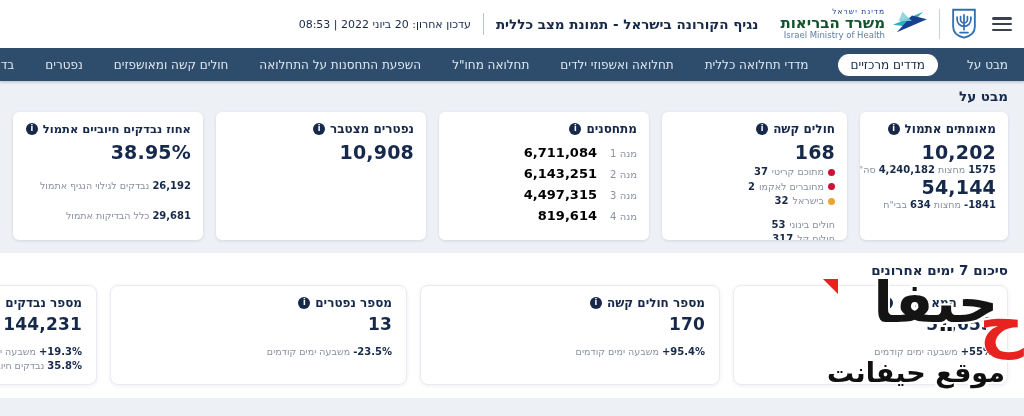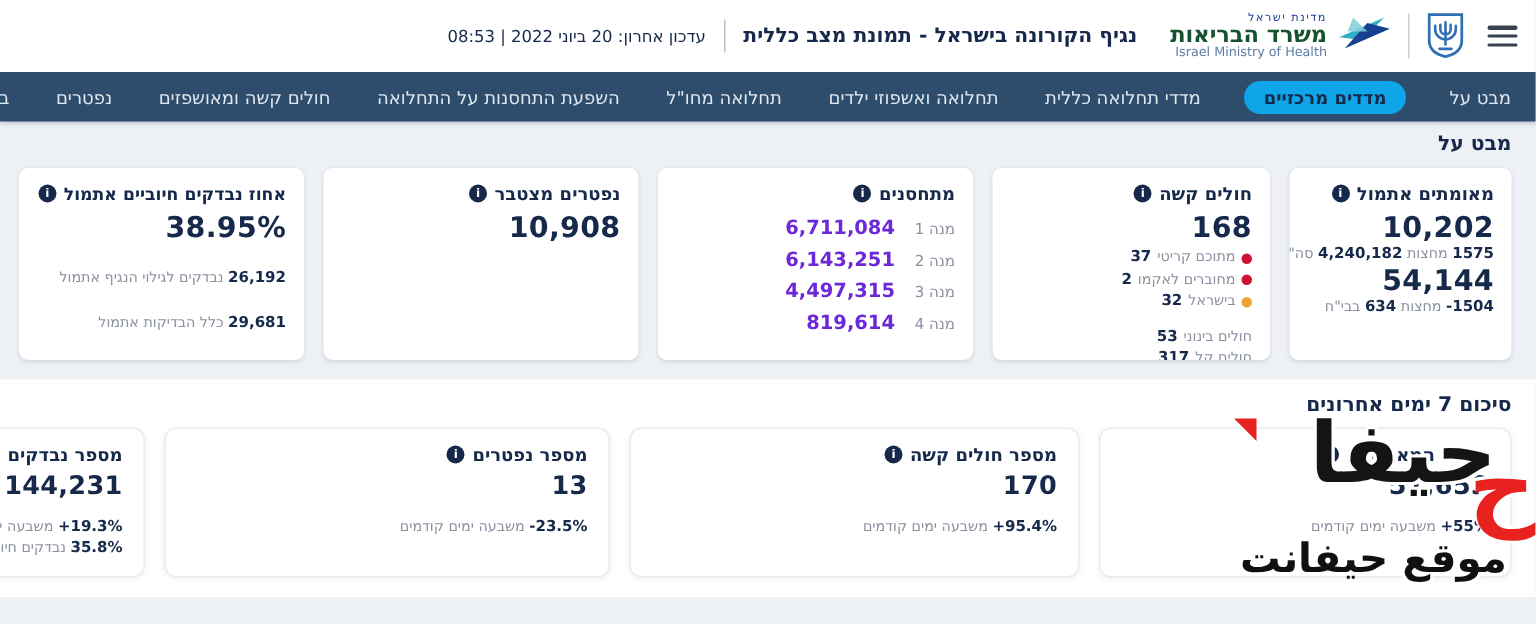--- a/index.html
+++ b/index.html
@@ -17,21 +17,21 @@
   .logo-state{font-size:7.5px;color:#1b3f94;letter-spacing:1px;}
   .logo-name{font-size:15px;font-weight:bold;color:#14532d;}
   .logo-en{font-size:8.5px;color:#5d7ea3;}
   .page-title{font-size:13.5px;font-weight:bold;color:#16294b;white-space:nowrap;}
   .title-divider{width:1px;height:22px;background:#b9c3d2;margin:0 12px;}
   .last-update{font-size:11px;color:#16294b;white-space:nowrap;}
 
   
   .navbar{position:absolute;top:48px;right:0;left:0;height:33px;background:#2e4d6c;display:flex;align-items:center;padding:0 14px;gap:27px;overflow:hidden;z-index:4;box-shadow:0 1px 3px rgba(20,35,60,.25);}
   .nav-item{font-size:12px;color:#dfe7f0;white-space:nowrap;cursor:pointer;background:none;border:none;padding:4px 2px;}
-  .nav-item.active{background:#0ea5e9;color:#16294b;font-weight:bold;border-radius:15px;padding:4px 13px;}
+  .nav-item.active{background:#ffffff;color:#16294b;font-weight:normal;border-radius:15px;padding:4px 13px;}
 
   
   .overview-title{position:absolute;top:88px;right:16px;font-size:13.5px;font-weight:bold;color:#16294b;}
   .row-top{position:absolute;top:112px;right:16px;display:flex;gap:13px;height:128px;}
   .card{background:#fff;border-radius:6px;box-shadow:0 1px 3px rgba(25,39,70,.12);padding:10px 12px;height:128px;overflow:hidden;}
   .card-head{display:flex;align-items:center;gap:5px;font-size:12px;font-weight:bold;color:#16294b;white-space:nowrap;}
   .info-icon{width:12px;height:12px;min-width:12px;border-radius:50%;background:#16294b;color:#fff;font-size:8px;line-height:12px;text-align:center;font-style:normal;cursor:pointer;}
   .big{font-size:19px;font-weight:bold;color:#16294b;margin-top:5px;letter-spacing:.2px;}
   .subline{font-size:9.5px;color:#8a90a0;margin-top:1px;white-space:nowrap;}
   .subline b{color:#16294b;font-size:10px;}
@@ -41,21 +41,21 @@
   .sev-row{display:flex;align-items:center;gap:4px;font-size:9.5px;color:#8a90a0;line-height:14.5px;white-space:nowrap;}
   .sev-row b{color:#16294b;font-size:10px;}
   .dot{width:7px;height:7px;border-radius:50%;display:inline-block;}
   .dot-red{background:#ce1134;}
   .dot-yellow{background:#eaa431;}
   .sev-extra{margin-top:9px;}
 
   .dose-rows{margin-top:7px;}
   .dose-row{display:flex;align-items:baseline;gap:8px;line-height:20px;white-space:nowrap;}
   .dose-label{font-size:10px;color:#8a90a0;width:32px;}
-  .dose-value{font-size:13px;font-weight:bold;color:#6d28d9;}
+  .dose-value{font-size:13px;font-weight:bold;color:#000000;}
 
   .pos-line{font-size:9.5px;color:#8a90a0;margin-top:16px;white-space:nowrap;line-height:14px;}
   .pos-line b{color:#16294b;font-size:10px;}
 
   
   .panel{position:absolute;top:253px;right:0;left:0;height:145px;background:#fff;}
   .panel-title{padding:9px 16px 0;font-size:13.5px;font-weight:bold;color:#16294b;}
   .row-bottom{position:absolute;top:32px;right:16px;display:flex;gap:13px;}
   .bcard{background:#fff;border:1px solid #e9ebf0;border-radius:8px;box-shadow:0 1px 4px rgba(25,39,70,.07);padding:10px 14px;height:100px;overflow:hidden;}
   .bcard .big{font-size:17px;margin-top:4px;}
@@ -132,21 +132,21 @@
       </div>
       <div class="big">10,202</div>
       <div class="subline">
         <b>1575</b>
         <span>מחצות</span>
         <b>4,240,182</b>
         <span>סה"כ</span>
       </div>
       <div class="big" style="margin-top:1px">54,144</div>
       <div class="subline">
-        <b class="ltr">-1504</b>
+        <b class="ltr">-1841</b>
         <span>מחצות</span>
         <b>634</b>
         <span>בבי"ח</span>
       </div>
     </section>
 
     <section class="card" style="width:185px">
       <div class="card-head">
         <span>חולים קשה</span>
         <i class="info-icon">i</i>

